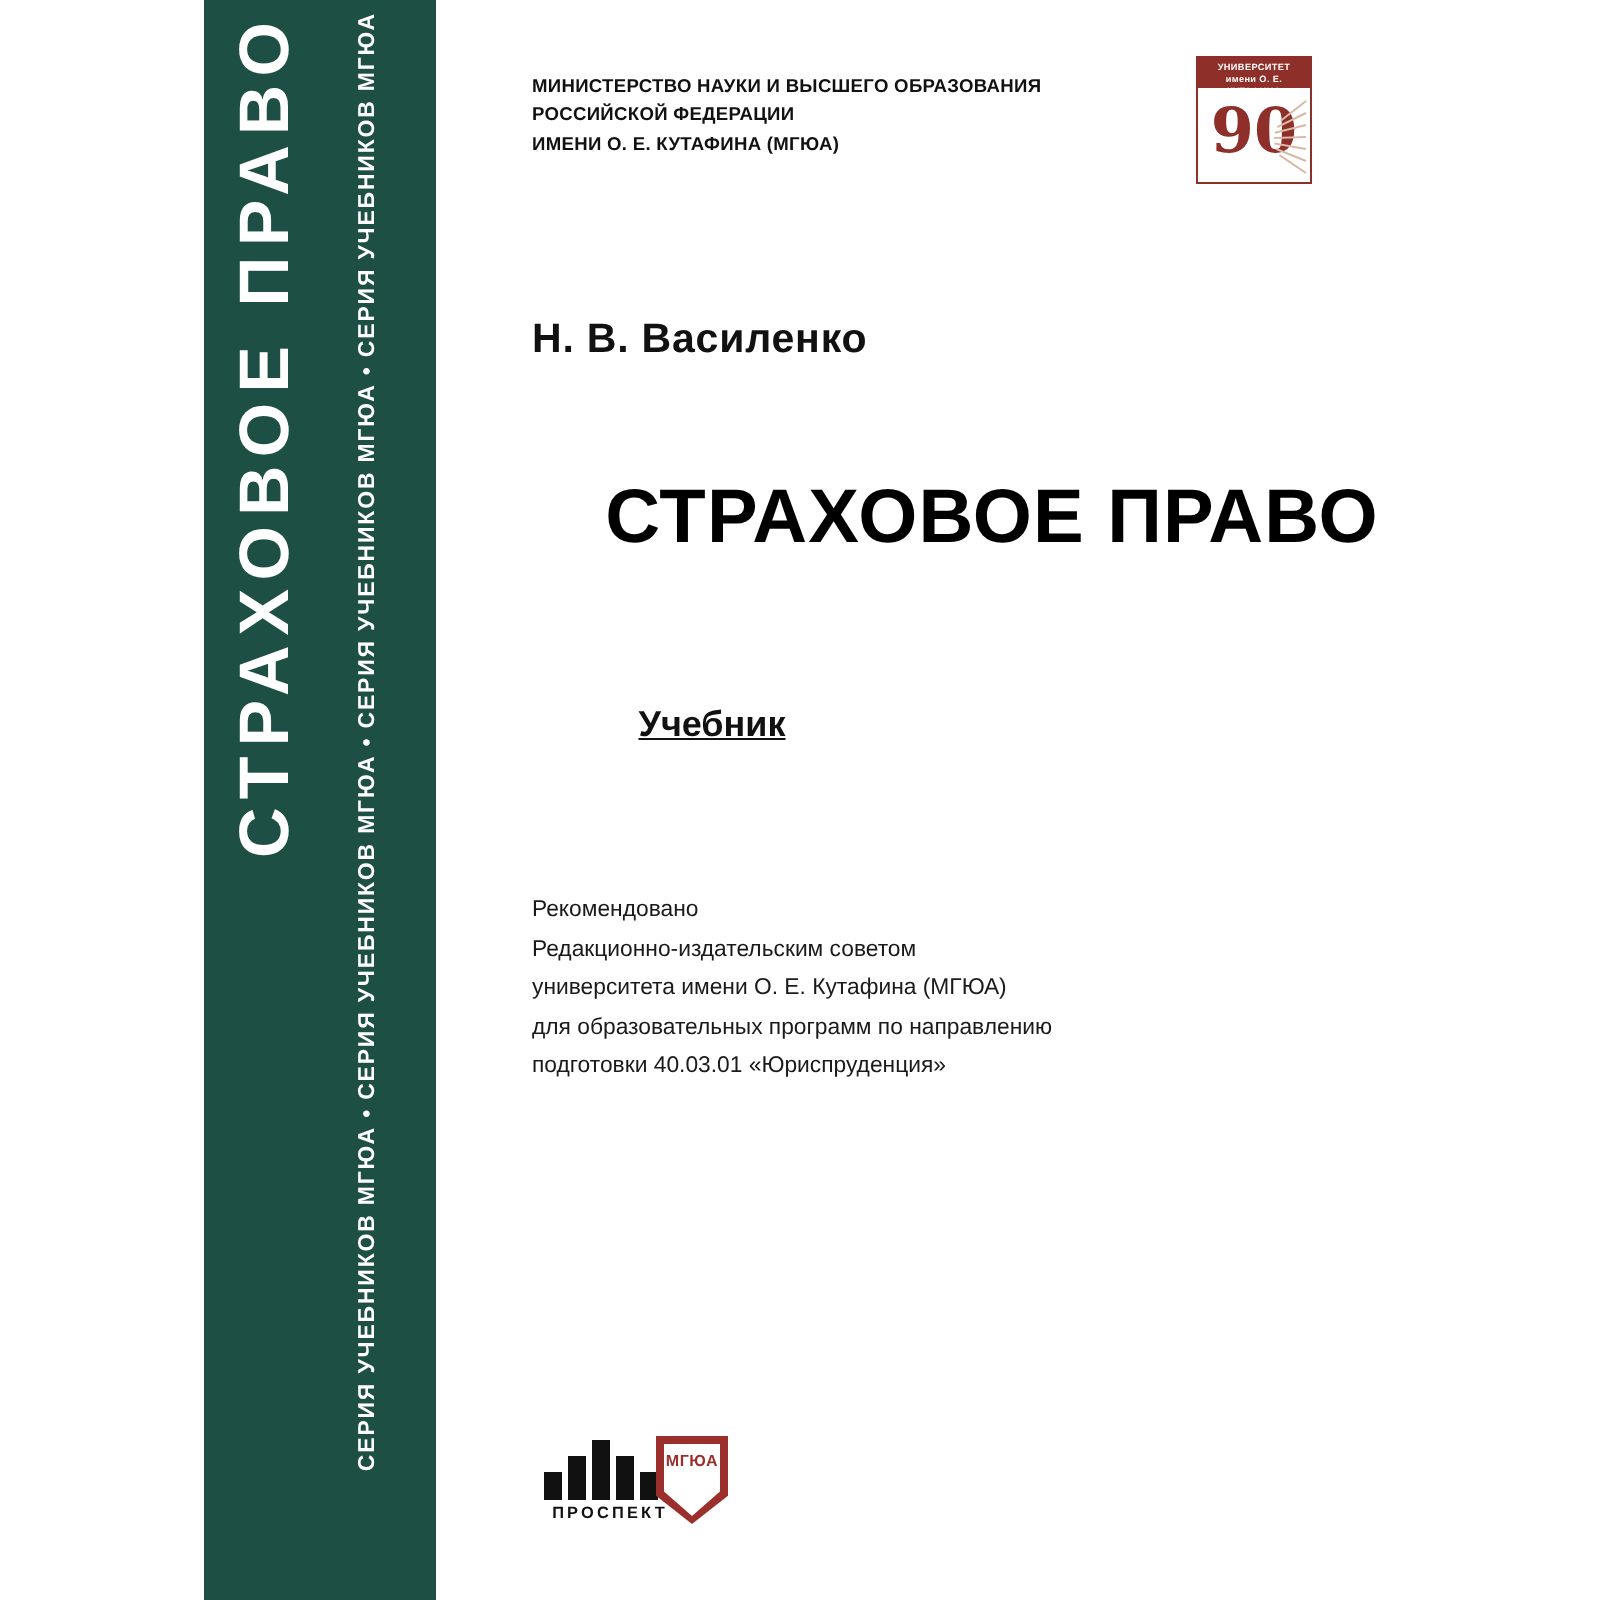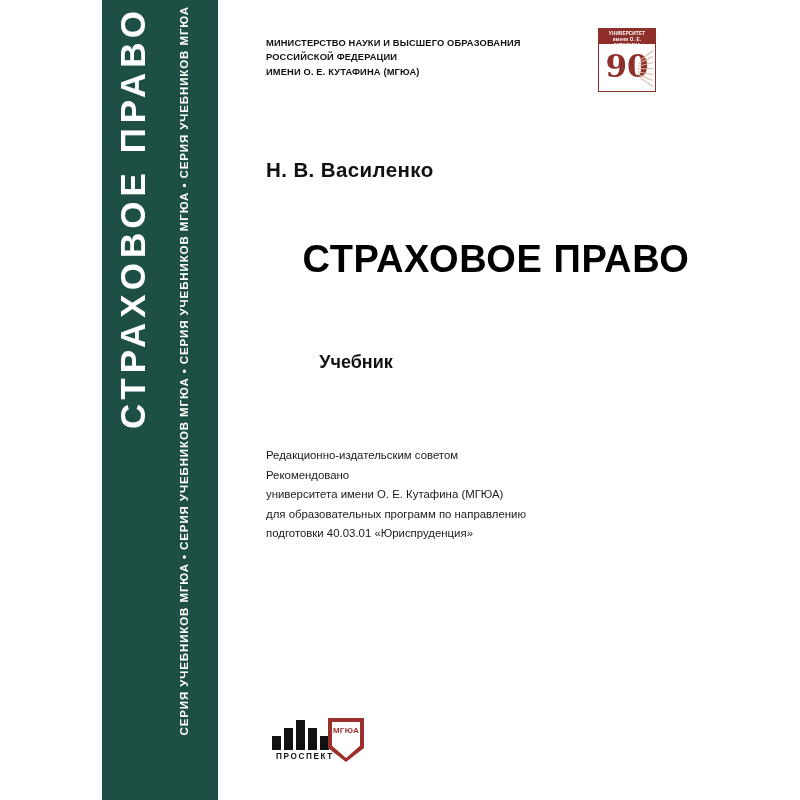--- a/index.html
+++ b/index.html
@@ -164,20 +164,21 @@
   
   .subtitle {
     position: absolute;
     left: 266px;
     top: 352px;
     width: 180px;
     font-size: 18px;
     font-weight: bold;
     color: #111111;
     text-align: center;
+    text-decoration: underline;
   }
   
   .recommend {
     position: absolute;
     left: 266px;
     top: 446px;
     width: 300px;
     font-size: 11.4px;
     color: #1a1a1a;
     line-height: 1.72;
@@ -281,22 +282,22 @@
     </div>
   </div>
 
   <div class="author">Н. В. Василенко</div>
 
   <div class="title">СТРАХОВОЕ ПРАВО</div>
 
   <div class="subtitle">Учебник</div>
 
   <div class="recommend">
+    <div>Рекомендовано</div>
     <div>Редакционно-издательским советом</div>
-    <div>Рекомендовано</div>
     <div>университета имени О. Е. Кутафина (МГЮА)</div>
     <div>для образовательных программ по направлению</div>
     <div>подготовки 40.03.01 «Юриспруденция»</div>
   </div>
 
   <div class="prospekt">
     <div class="prospekt-mark">
       <i style="left:6px;height:14px"></i>
       <i style="left:18px;height:22px"></i>
       <i style="left:30px;height:30px"></i>

